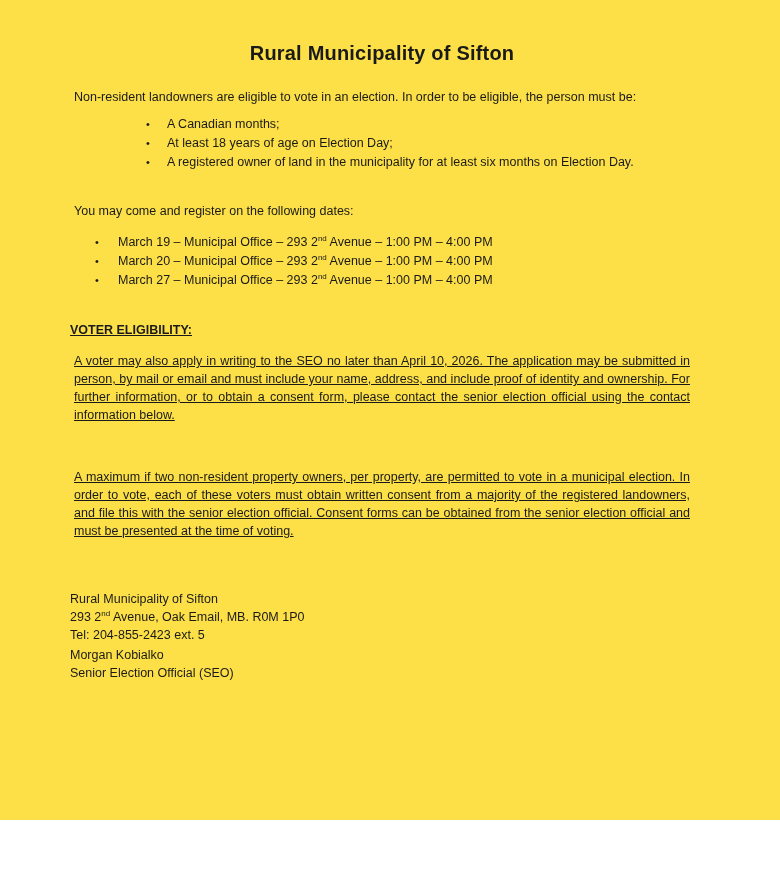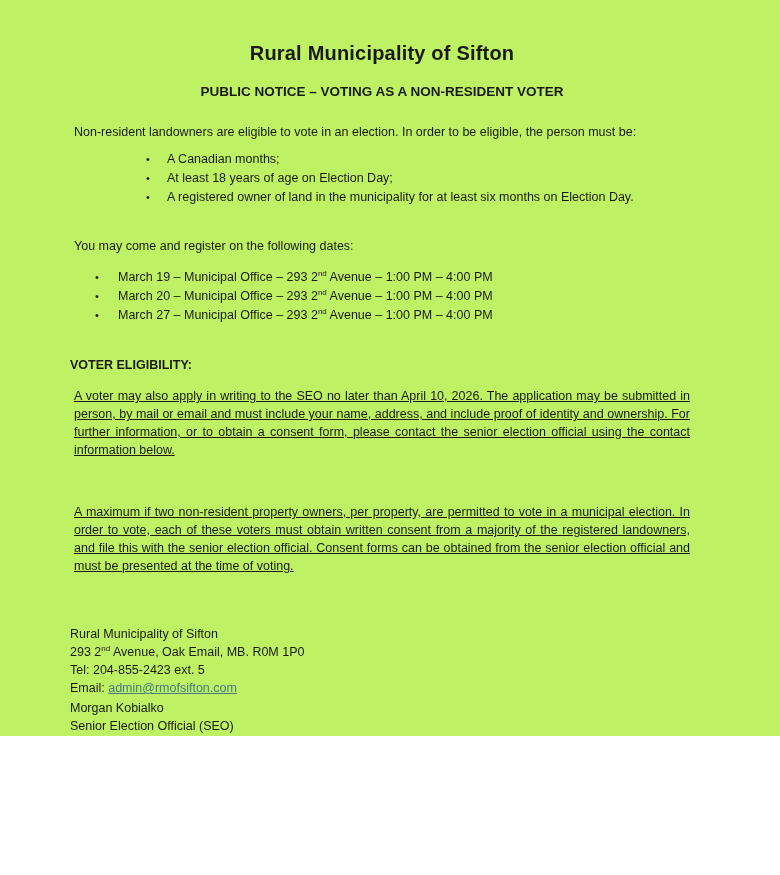--- a/index.html
+++ b/index.html
@@ -10,23 +10,23 @@
   body {
     width: 780px;
     height: 875px;
     font-family: "Liberation Sans", "DejaVu Sans", sans-serif;
     color: #1a1a1a;
     overflow: hidden;
   }
   .page {
     box-sizing: border-box;
     width: 780px;
-    height: 736px;
+    height: 820px;
     padding: 40px 86px 0 70px;
-    background: #bef264;
+    background: #fde047;
   }
   .doc-title {
     font-size: 20px;
     font-weight: 700;
     text-align: center;
     margin: 0;
     line-height: 26px;
     letter-spacing: 0.2px;
   }
   .doc-subtitle {
@@ -57,20 +57,21 @@
   .list-inner { margin-top: 9px; }
   .list-inner li { padding-left: 76px; }
   .list-inner .bullet { width: 21px; flex: 0 0 21px; font-size: 11px; }
   .list-dates { margin-top: 13px; }
   .list-dates li { padding-left: 25px; }
   .list-dates .bullet { width: 23px; flex: 0 0 23px; font-size: 11px; }
   .register-intro { margin-top: 30px; }
   .section-heading {
     font-size: 12.5px;
     font-weight: 700;
+    text-decoration: underline;
     margin: 31px 0 0 0;
     line-height: 18px;
   }
   .after-heading { margin-top: 13px; }
   .gap-xl-1 { margin-top: 44px; }
   .gap-xl-2 { margin-top: 49px; }
   .contact-block {
     margin-top: 50px;
     font-size: 12.5px;
     line-height: 18px;
@@ -91,21 +92,20 @@
     cursor: pointer;
   }
 </style>
 </head>
 <body>
 
 <div class="page">
 
   <h1 class="doc-title">Rural Municipality of Sifton</h1>
 
-  <h2 class="doc-subtitle">PUBLIC NOTICE – VOTING AS A NON-RESIDENT VOTER</h2>
 
   <p class="para intro-para">Non-resident landowners are eligible to vote in an election. In order to be eligible, the person must be:</p>
 
   <ul class="list list-inner">
     <li>
       <span class="bullet">•</span>
       <span>A Canadian months;</span>
     </li>
     <li>
       <span class="bullet">•</span>
@@ -138,21 +138,20 @@
 
   <p class="para justify after-heading">A voter may also apply in writing to the SEO no later than April 10, 2026. The application may be submitted in person, by mail or email and must include your name, address, and include proof of identity and ownership. For further information, or to obtain a consent form, please contact the senior election official using the contact information below.</p>
 
   <p class="para justify gap-xl-1">A maximum if two non-resident property owners, per property, are permitted to vote in a municipal election. In order to vote, each of these voters must obtain written consent from a majority of the registered landowners, and file this with the senior election official. Consent forms can be obtained from the senior election official and must be presented at the time of voting.</p>
 
 
   <div class="contact-block">
     <div>Rural Municipality of Sifton</div>
     <div><span>293 2</span><sup>nd</sup><span> Avenue, Oak Email, MB. R0M 1P0</span></div>
     <div>Tel: 204-855-2423 ext. 5</div>
-    <div><span>Email: </span><a href="#" class="email-link">admin@rmofsifton.com</a></div>
   </div>
 
   <div class="signature-block">
     <div>Morgan Kobialko</div>
     <div>Senior Election Official (SEO)</div>
   </div>
 
 </div>
 
 </body></html>

